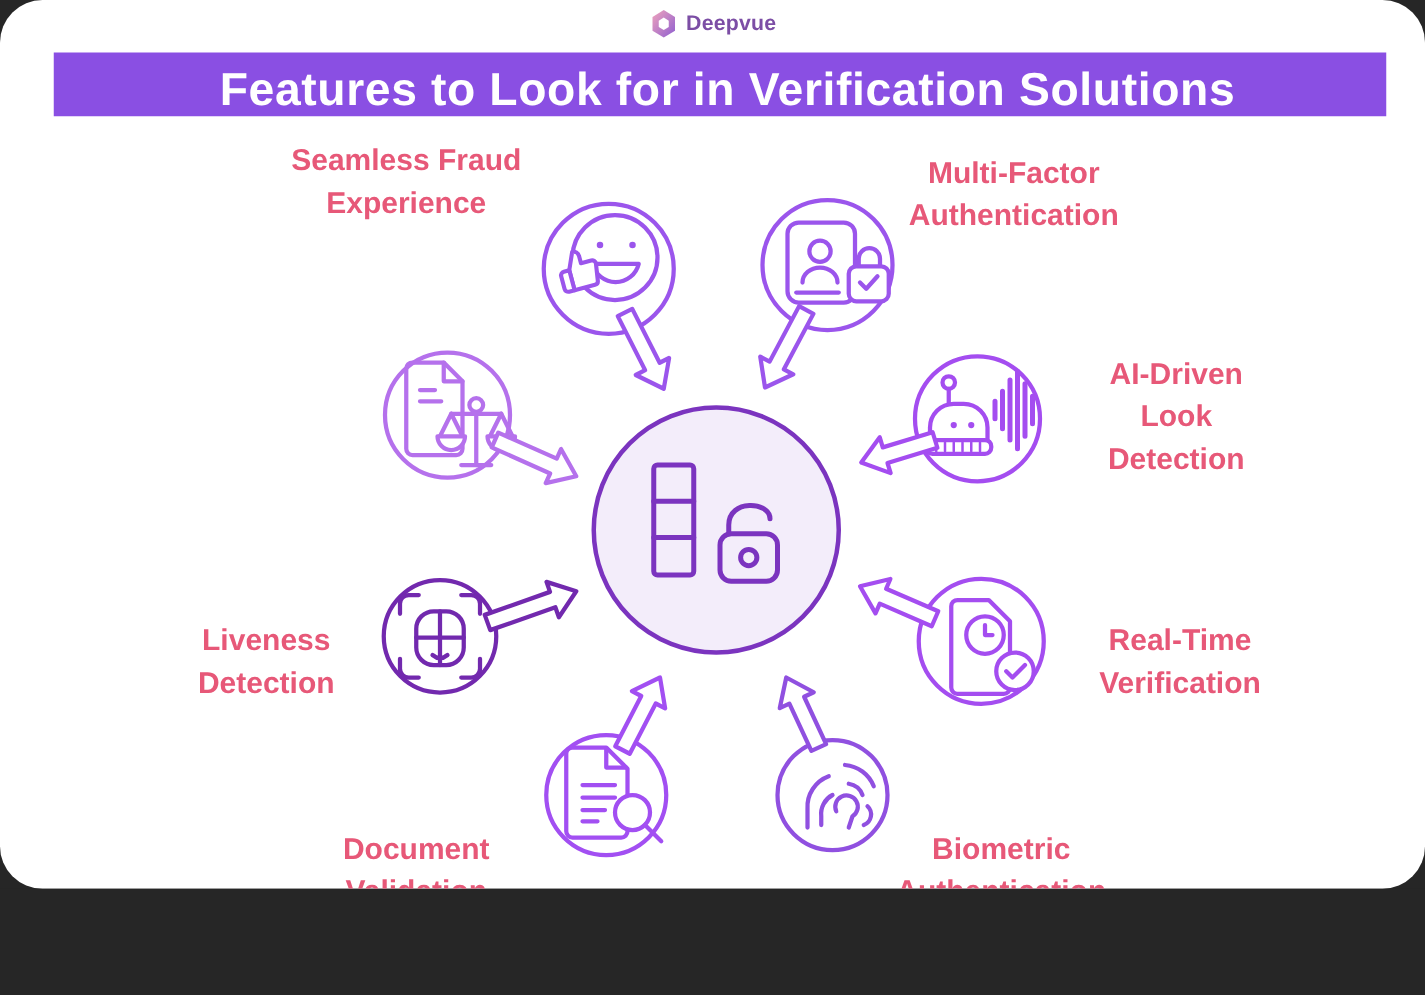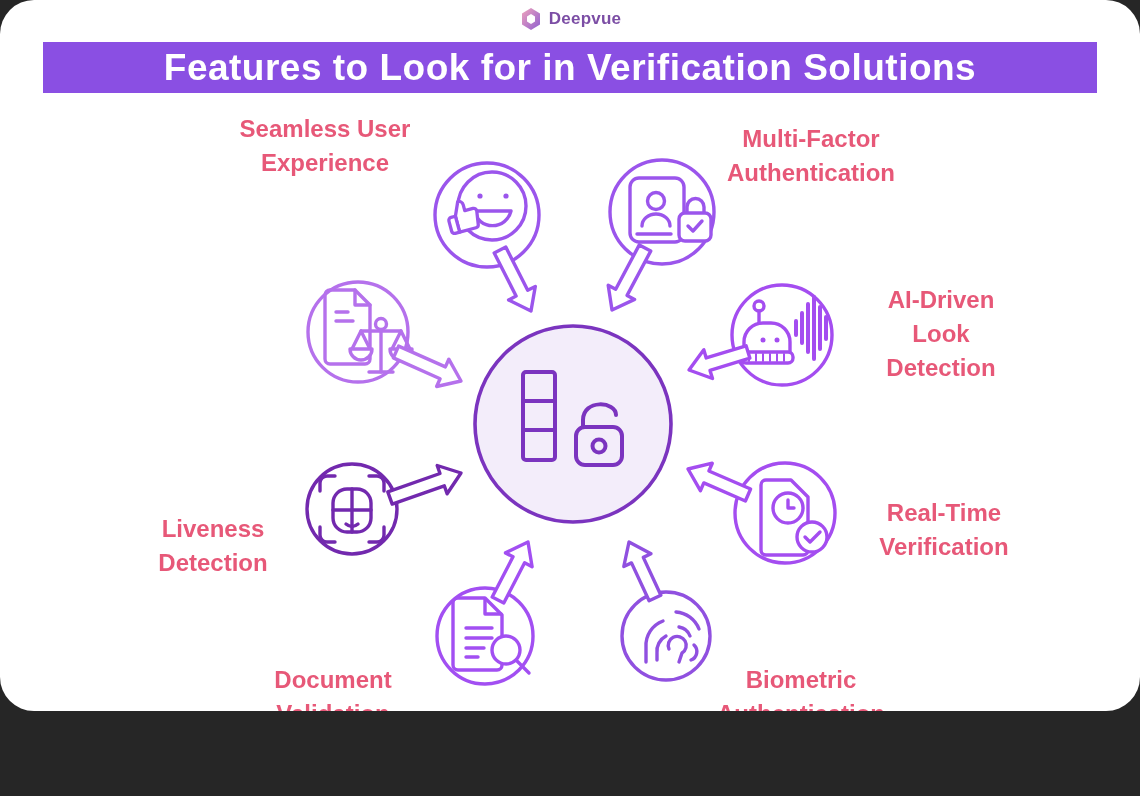--- a/index.html
+++ b/index.html
@@ -1,21 +1,21 @@
 <!DOCTYPE html>
 <html style="--label-color: #E75878; --banner-bg: #8A4FE3; --banner-fg: #FFFFFF; --brand-color: #7C4EA5; --center-fill: #F3EDFA; --center-stroke: #7B34BF;"><head>
 <meta charset="utf-8">
 <style>
   html,body{margin:0;padding:0;background:#262626;}
   .card{position:relative;width:1140px;height:711px;background:#fff;border-radius:34px;overflow:hidden;
         font-family:"Liberation Sans",sans-serif;}
   .logo{position:absolute;top:7px;left:0;right:0;display:flex;justify-content:center;align-items:center;gap:6px;}
   .logo-text{font-size:17px;font-weight:700;color:var(--brand-color,#7C4EA5);letter-spacing:.2px;}
-  .banner{position:absolute;left:43px;top:42px;width:1054px;height:51px;display:flex;align-items:center;justify-content:center;
-          background:var(--banner-bg,#8A4FE3);color:var(--banner-fg,#fff);}
+  .banner{position:absolute;left:43px;top:42px;width:1054px;height:51px;display:flex;align-items:flex-end;justify-content:center;
+          background:var(--banner-bg,#8A4FE3);color:var(--banner-fg,#fff);padding-left:12px;}
   .banner span{font-size:37px;font-weight:700;letter-spacing:.5px;white-space:nowrap;}
   .diagram{position:absolute;left:0;top:0;width:1140px;height:796px;}
   .feature{fill:none;stroke-width:3.4;stroke-linecap:round;stroke-linejoin:round;}
   .arrow{fill:#fff;}
   .center-circle{fill:var(--center-fill,#F3EDFA);stroke:var(--center-stroke,#7B34BF);stroke-width:3.6;}
   .center-icon{fill:none;stroke:var(--center-stroke,#7B34BF);stroke-width:4;stroke-linecap:round;stroke-linejoin:round;}
   .lbl{position:absolute;transform:translateX(-50%);text-align:center;font-size:24px;font-weight:700;
        line-height:34px;color:var(--label-color,#E75878);white-space:pre-line;}
 </style>
 </head>
@@ -161,28 +161,28 @@
       <g class="center-icon">
         <rect x="523" y="372" width="32" height="88" rx="3"></rect>
         <path d="M523 401 h32 M523 430 h32"></path>
         <path d="M583 427 v-7 c0 -21 33 -19 33 -5"></path>
         <rect x="576" y="427" width="46" height="38" rx="9"></rect>
         <circle cx="599" cy="446" r="6.5"></circle>
       </g>
     </g>
   </svg>
 
-  <div class="lbl" style="left:325px;top:112px">Seamless User
+  <div class="lbl" style="left:325px;top:112px">Seamless Fraud
 Experience</div>
   <div class="lbl" style="left:811px;top:122px">Multi-Factor
 Authentication</div>
   <div class="lbl" style="left:941px;top:283px">AI-Driven
 Look
 Detection</div>
   <div class="lbl" style="left:944px;top:496px">Real-Time
 Verification</div>
   <div class="lbl" style="left:801px;top:663px">Biometric
 Authentication</div>
   <div class="lbl" style="left:333px;top:663px">Document
 Validation</div>
-  <div class="lbl" style="left:213px;top:512px">Liveness
+  <div class="lbl" style="left:213px;top:496px">Liveness
 Detection</div>
 </div>
 
 </body></html>

